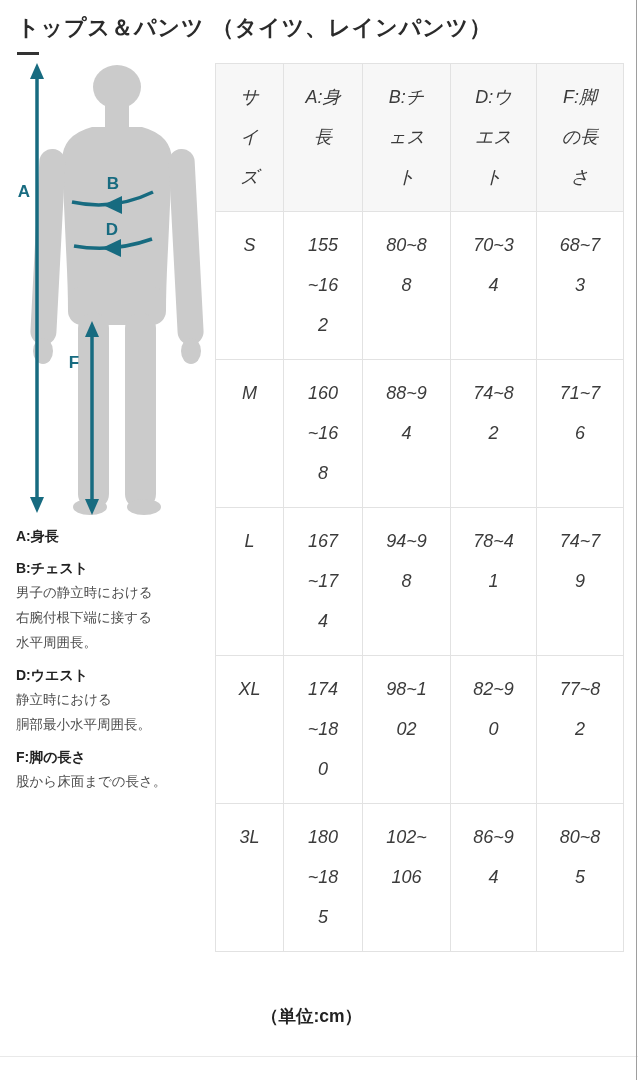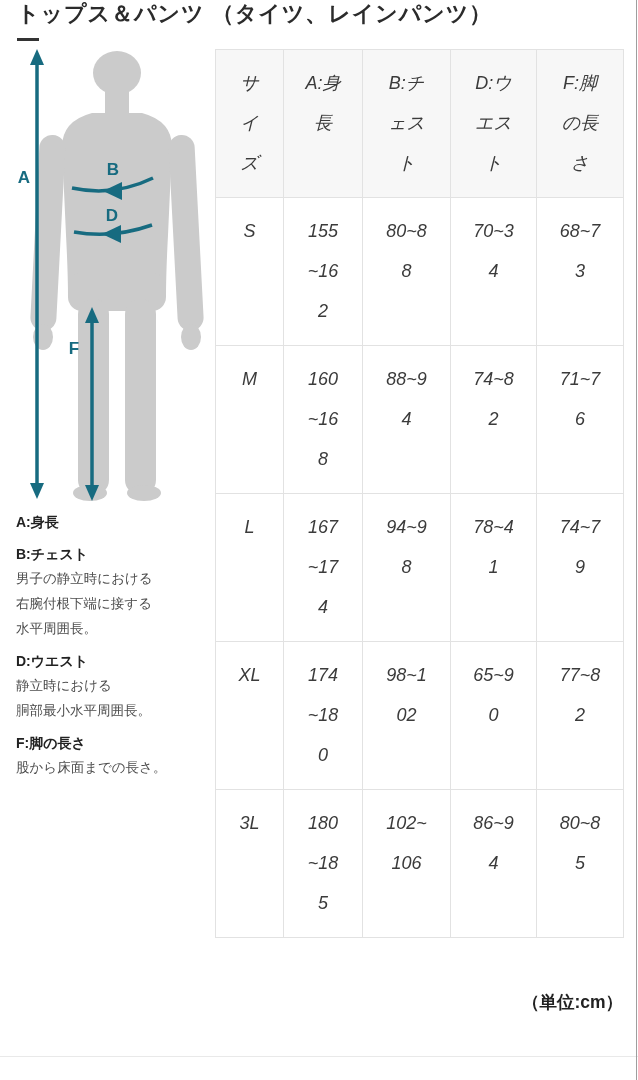--- a/index.html
+++ b/index.html
@@ -4,21 +4,21 @@
 <style>
   * { margin: 0; padding: 0; box-sizing: border-box; }
   html, body { background: #fff; }
   body {
     width: 638px; height: 1080px;
     position: relative; overflow: hidden;
     font-family: "Liberation Sans", "DejaVu Sans", sans-serif;
     color: #3b3b3b;
   }
   .page-title {
-    padding: 0 10px 0 17px;
+    padding: 14px 10px 0 17px;
     font-size: 22px; font-weight: bold; letter-spacing: 1px;
     color: #2b2b2b; line-height: 1.25;
   }
   .title-underline {
     width: 22px; height: 3px; background: #333;
     margin: 10px 0 0 17px;
   }
   .content { display: flex; margin-top: 4px; }
   .figure-col { width: 215px; flex: 0 0 215px; }
   .figure-col svg { display: block; }
@@ -46,21 +46,21 @@
     text-align: center;
   }
   table.size-table th { background: #f7f7f7; }
   .cw { margin: 0 auto; word-break: break-all; text-align: center; }
   .cws { width: 26px; }
   .cwn { width: 36px; }
   .cwm { width: 46px; }
   .unit-label {
     margin-top: 52px;
     padding-right: 15px;
-    text-align: right;
+    text-align: center;
     font-size: 17.5px; font-weight: bold; color: #222;
   }
   .bottom-divider {
     position: absolute; left: 0; right: 0; top: 1056px;
     border-top: 1px solid #e9e9e9;
   }
   .right-edge-line {
     position: absolute; top: 0; bottom: 0; right: 1px; width: 1px;
     background: #9e9e9e;
   }
@@ -227,21 +227,21 @@
           <td>
               <div class="cw cws">XL</div>
             </td>
           <td>
               <div class="cw cwn">174~180</div>
             </td>
           <td>
               <div class="cw cwm">98~102</div>
             </td>
           <td>
-              <div class="cw cwm">65~90</div>
+              <div class="cw cwm">82~90</div>
             </td>
           <td>
               <div class="cw cwm">77~82</div>
             </td>
         </tr>
         <tr>
           <td>
               <div class="cw cws">3L</div>
             </td>
           <td>

